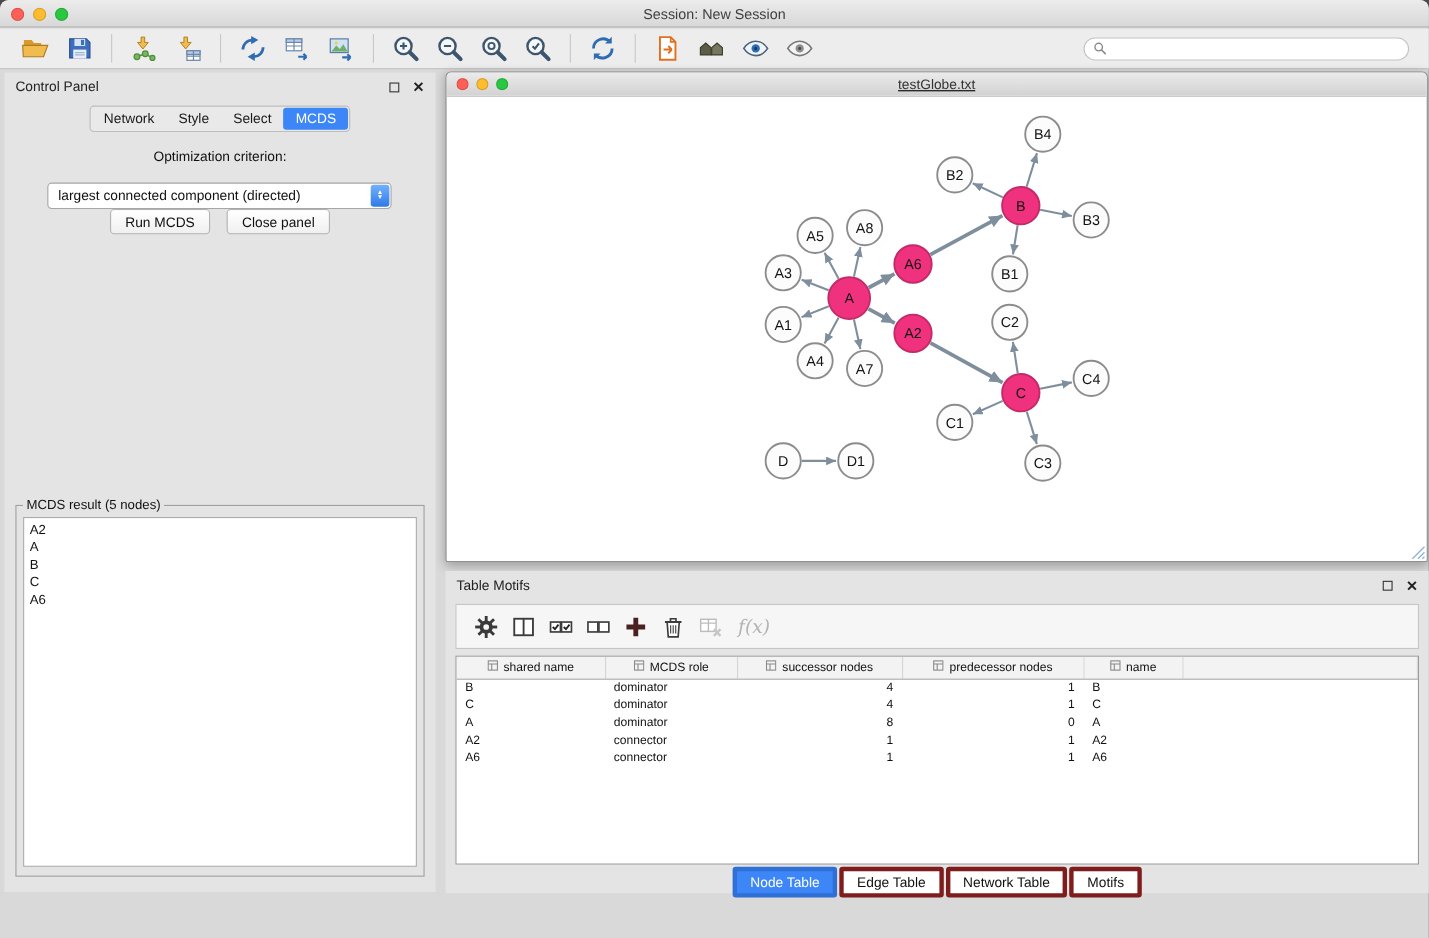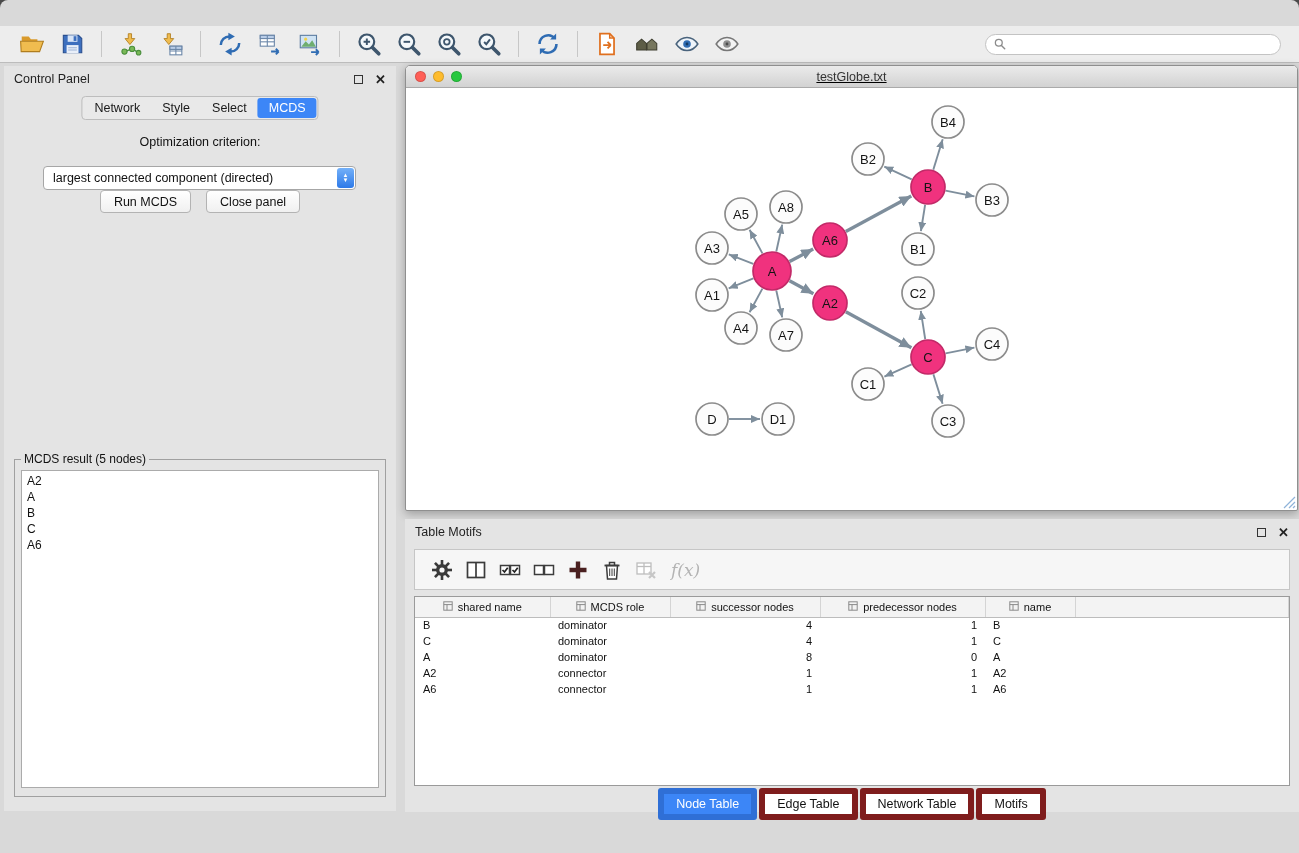--- a/index.html
+++ b/index.html
@@ -74,38 +74,46 @@
   .tp-tablewrap { position:absolute; left:9px; right:9px; top:77px; height:190px; background:#fff;
     border:1px solid #9a9a9a; overflow:hidden; }
   table.node-table { border-collapse:collapse; width:100%; font-size:11px; color:#111; table-layout:fixed; }
   table.node-table th { height:20px; font-weight:normal; background:#f3f3f3; border-right:1px solid #d4d4d4;
     border-bottom:1px solid #bcbcbc; padding:0 4px; white-space:nowrap; overflow:hidden; }
   table.node-table th .th-inner { display:flex; align-items:flex-end; justify-content:center; gap:5px; }
   table.node-table th svg { width:10px; height:10px; flex:none; }
   table.node-table td { height:16px; padding:0 8px; white-space:nowrap; overflow:hidden; }
   td.al-left { text-align:left; } td.al-right { text-align:right; }
   .tp-tabs { position:absolute; left:0; right:0; top:269px; display:flex; justify-content:center; gap:2px; }
-  .tp-tab { padding:3px 12px; font-size:12.5px; color:#111; background:#fff; border:6px solid #7f1d1d; border-radius:3px; }
+  .tp-tab { padding:3px 12px; font-size:12.5px; color:#111; background:#fff; border:4px solid #7f1d1d; border-radius:3px; }
   .tp-tab.active { background:#3c86f7; border-color:#2f6fd6; color:#fff; }
 
   
   .statusbar { position:absolute; left:0; right:0; top:820px; height:33px; background:#e3e3e3;
     border-top:1px solid #b9b9b9; display:flex; align-items:center; padding:0 10px; }
   .sb-menu { width:24px; height:21px; border:1px solid #b5b5b5; border-radius:4px; background:#f3f3f3;
     display:flex; align-items:center; justify-content:center; }
   .sb-menu svg { width:16px; height:13px; }
   .memory-btn { margin-left:auto; height:22px; background:#fff; border:1px solid #c0c0c0; border-radius:12px;
     display:flex; align-items:center; gap:6px; padding:0 12px; font-size:11.5px; color:#222; }
   .memory-dot { width:10px; height:10px; border-radius:50%; background:#1faa3c; }
 </style>
 </head>
 <body>
 
 <div class="app">
 
+  <div class="titlebar">
+    <div class="traffic">
+      <span class="tl red"></span>
+      <span class="tl yellow"></span>
+      <span class="tl green"></span>
+    </div>
+    <div class="win-title">Session: New Session</div>
+  </div>
 
   <div class="toolbar">
     <span id="main-toolbar-icons" style="display:flex;align-items:center;">
         <span class="tbi">
           <svg viewBox="0 0 24 24">
             <path d="M2.5 5h6.5l2 2.5h6v2h-14.5z" fill="#d99a2b"></path>
             <path d="M1.5 9.5h21l-3.5 9.5h-17z" fill="#f0bc4f" stroke="#b07d1e" stroke-width="1"></path>
           </svg>
         </span>
         <span class="tbi">

